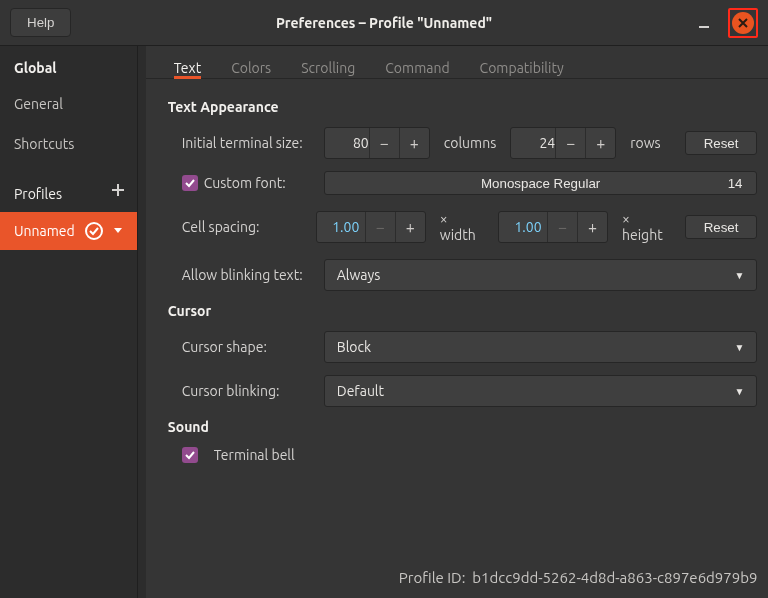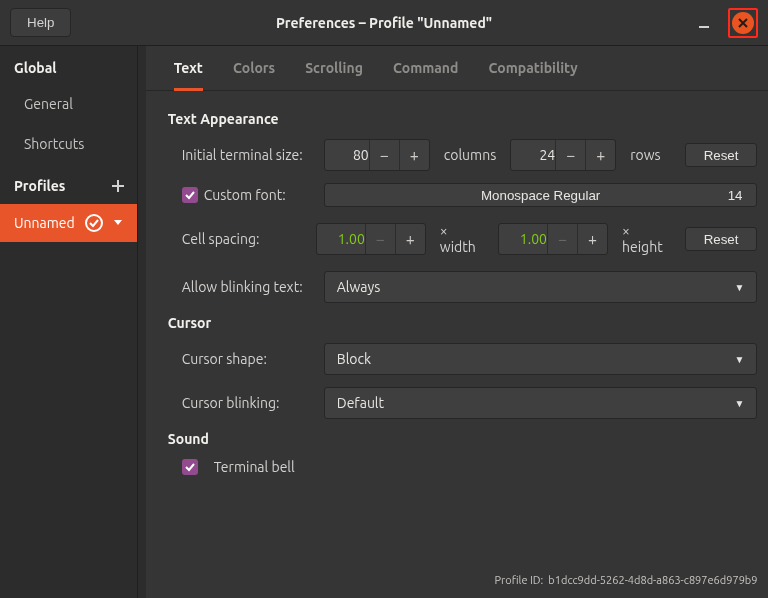--- a/index.html
+++ b/index.html
@@ -58,29 +58,29 @@
     width: 148px;
     background: #2c2c2c;
     border-right: 1px solid #1f1f1f;
     display: flex; flex-direction: column;
   }
   .side-head {
     color: #f3f1ee; font-weight: 600;
     padding: 14px 14px 8px;
   }
   .side-item {
-    padding: 12px 24px;
+    padding: 12px 14px;
     color: #c8c6c3;
     cursor: pointer;
   }
   .profiles-row {
     display: flex; align-items: center; justify-content: space-between;
     padding: 14px 12px 10px 14px;
   }
-  .profiles-row .lbl { font-weight: 700; color: #f3f1ee; }
+  .profiles-row .lbl { font-weight: 400; color: #f3f1ee; margin-top: 8px; }
   .plus { cursor: pointer; color: #d4d2d0; font-size: 16px; }
   .profile-active {
     background: #e9552a;
     color: #fff;
     display: flex; align-items: center;
     padding: 10px 14px;
     gap: 10px;
   }
   .profile-active .name { flex: 1; }
   .chk-circle {
@@ -90,33 +90,33 @@
   .content {
     flex: 1;
     background: #353535;
     display: flex; flex-direction: column;
   }
   .tabs {
     display: flex; gap: 30px;
     padding: 14px 28px 0;
     border-bottom: 1px solid #262626;
   }
-  .tab { color: #8f8d8a; padding-bottom: 12px; cursor: pointer; font-weight: 700; }
+  .tab { color: #8f8d8a; cursor: pointer; font-weight: 400; }
   .tab.active { color: #f3f1ee; border-bottom: 3px solid #e9552a; margin-bottom: -1px; }
   .panel { flex: 1; padding: 16px 22px 10px; position: relative; }
   .section-h { color: #f3f1ee; font-weight: 600; margin: 4px 0 12px; }
   .row { display: flex; align-items: center; margin: 0 0 12px 14px; gap: 10px; }
   .lbl-col { width: 132px; color: #d4d2d0; }
   .num-field {
     display: flex; align-items: center;
     background: #3f3f3f; border: 1px solid #262626; border-radius: 3px;
     height: 32px;
   }
   .num-field .val { width: 44px; text-align: right; color: #e8e6e3; padding-left: 10px; }
-  .num-field .val2 { width: 48px; text-align: right; color: #84cc16; padding-left: 10px; }
+  .num-field .val2 { width: 48px; text-align: center; color: #7dd3fc; padding-left: 10px; }
   .stepper { width: 30px; text-align: center; color: #cfccc9; cursor: pointer; font-size: 16px; border-left: 1px solid #2c2c2c; line-height: 30px;}
   .stepper.dim { color: #6b6967; cursor: default; }
   .unit { color: #d4d2d0; margin: 4px 4px; }
   .btn {
     background: #3f3f3f; border: 1px solid #262626; color: #e8e6e3;
     border-radius: 3px; padding: 0 18px; height: 24px; cursor: pointer;
   }
   .btn.wide { flex: 1; display: flex; align-items: center; justify-content: center; position: relative; }
   .btn.wide .right { position: absolute; right: 14px; }
   .chk {
@@ -125,21 +125,21 @@
     color: #fff; font-size: 11px; margin-right: 6px;
   }
   .select {
     flex: 1; background: #3f3f3f; border: 1px solid #262626; border-radius: 3px;
     height: 32px; display: flex; align-items: center; padding: 0 12px; color: #e8e6e3;
     cursor: pointer; position: relative;
   }
   .select .caret { margin-left: auto; font-size: 10px; }
   .footer {
     position: absolute; bottom: 12px; right: 22px;
-    color: #c8c6c3; font-size: 11px; text-align: right;
+    color: #c8c6c3; font-size: 15px; text-align: right;
   }
   svg { display: block; }
 </style>
 </head>
 <body>
 
 <div class="titlebar">
   <button class="help-btn">Help</button>
   <div class="title">Preferences – Profile "Unnamed"</div>
   <div class="win-controls">

